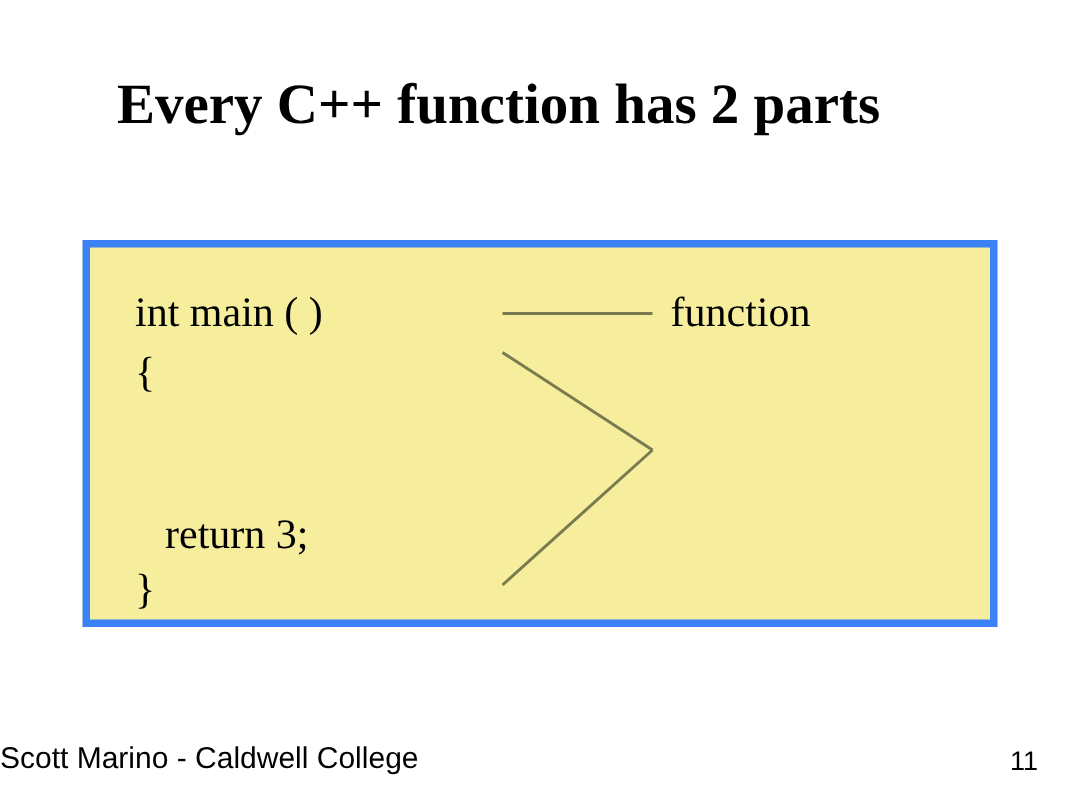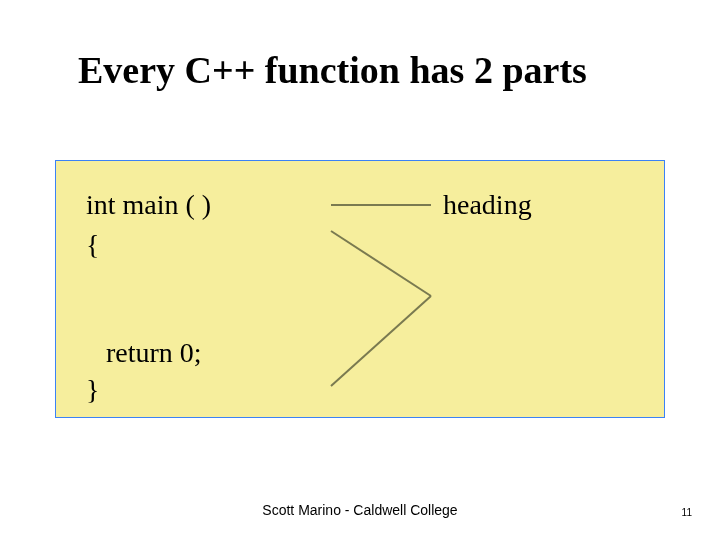--- a/index.html
+++ b/index.html
@@ -20,69 +20,69 @@
     left: 50px;
     margin-left: 28px;
   }
   .code-box {
     position: absolute;
     top: 160px;
     left: 55px;
     width: 610px;
     height: 258px;
     background: #f6ee9d;
-    border: 1px solid #3b82f6;
+    border: 5px solid #3b82f6;
   }
   .code-line {
     position: absolute;
     font-size: 28px;
     color: #000;
   }
   .pos-intmain { top: 28px; left: 30px; }
   .pos-openbrace { top: 68px; left: 30px; }
   .pos-return { top: 176px; left: 50px; }
   .pos-closebrace { top: 213px; left: 30px; }
   .pos-heading { top: 28px; left: 387px; }
   .pos-bodyblock { top: 112px; left: 387px; }
   .footer {
     position: absolute;
     bottom: 22px;
     left: 0;
     width: 720px;
-    text-align: center;
+    text-align: left;
     font-family: Arial, sans-serif;
-    font-size: 14px;
+    font-size: 20px;
     color: #000;
   }
   .page-number {
     position: absolute;
     bottom: 22px;
     right: 28px;
     font-family: Arial, sans-serif;
-    font-size: 10px;
+    font-size: 18px;
     color: #000;
   }
   svg.lines {
     position: absolute;
     top: 0;
     left: 0;
     pointer-events: none;
   }
 </style>
 </head>
 <body>
 
 <div class="title">Every C++ function has 2 parts</div>
 
 <div class="code-box">
   <div class="code-line pos-intmain">int main (  )</div>
   <div class="code-line pos-openbrace">{</div>
-  <div class="code-line pos-return">return 0;</div>
+  <div class="code-line pos-return">return 3;</div>
   <div class="code-line pos-closebrace">}</div>
-  <div class="code-line pos-heading">heading</div>
+  <div class="code-line pos-heading">function</div>
 
   <svg class="lines" width="610" height="258">
 
     <line x1="275" y1="44" x2="375" y2="44" stroke="#7a7a50" stroke-width="2"></line>
 
     <line x1="275" y1="70" x2="375" y2="135" stroke="#7a7a50" stroke-width="2"></line>
     <line x1="275" y1="225" x2="375" y2="135" stroke="#7a7a50" stroke-width="2"></line>
   </svg>
 </div>
 

